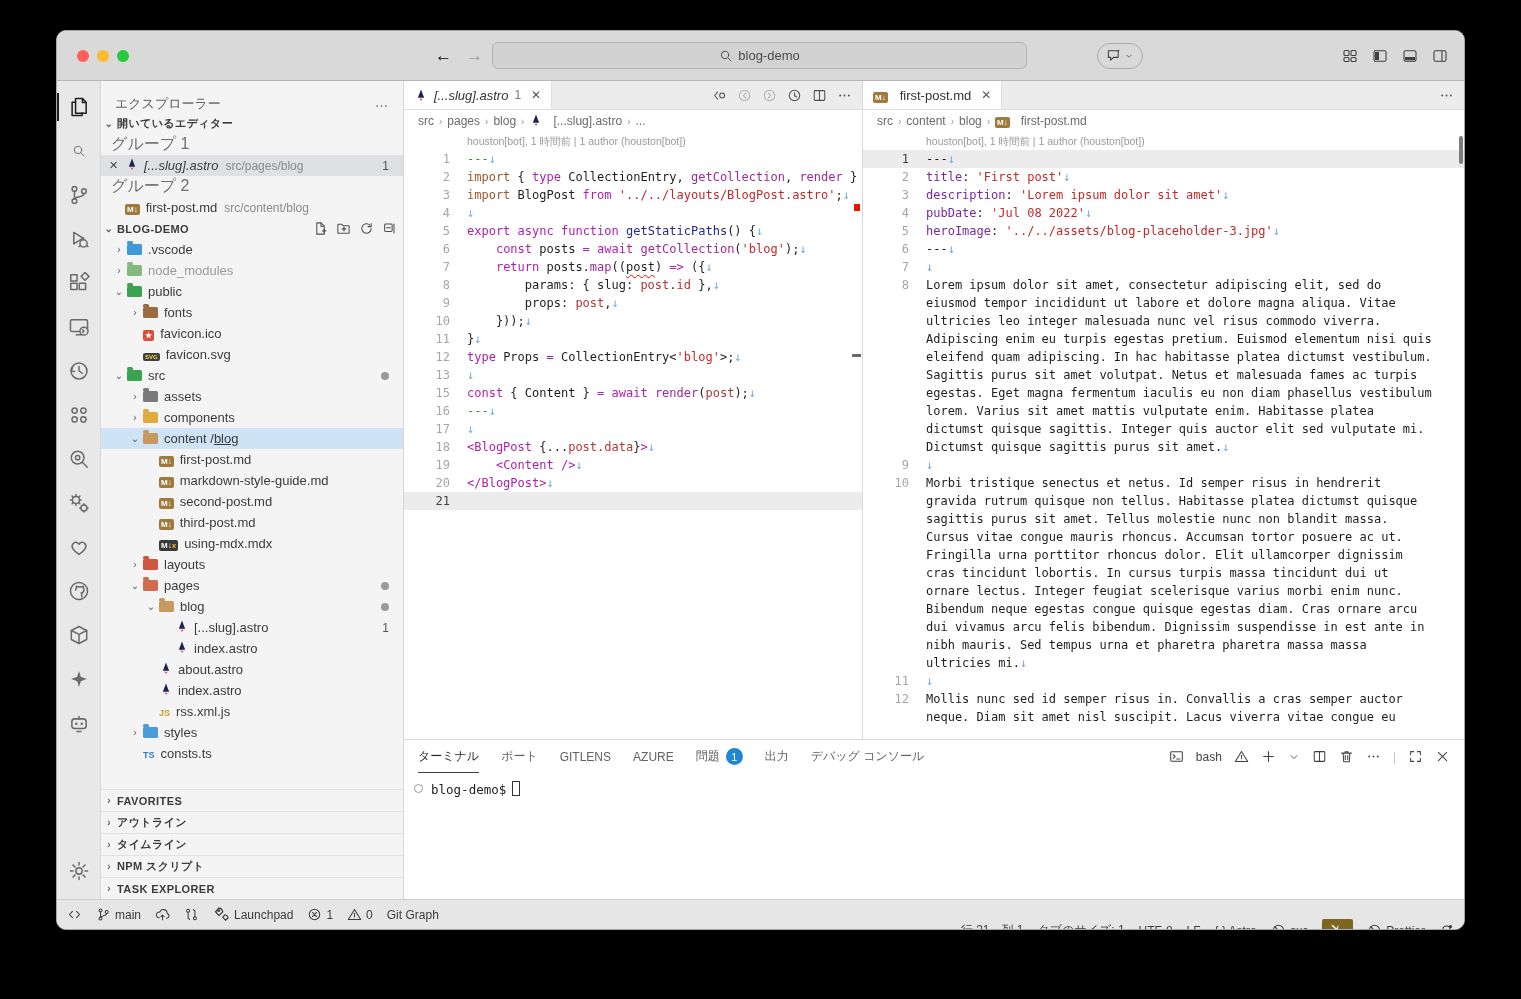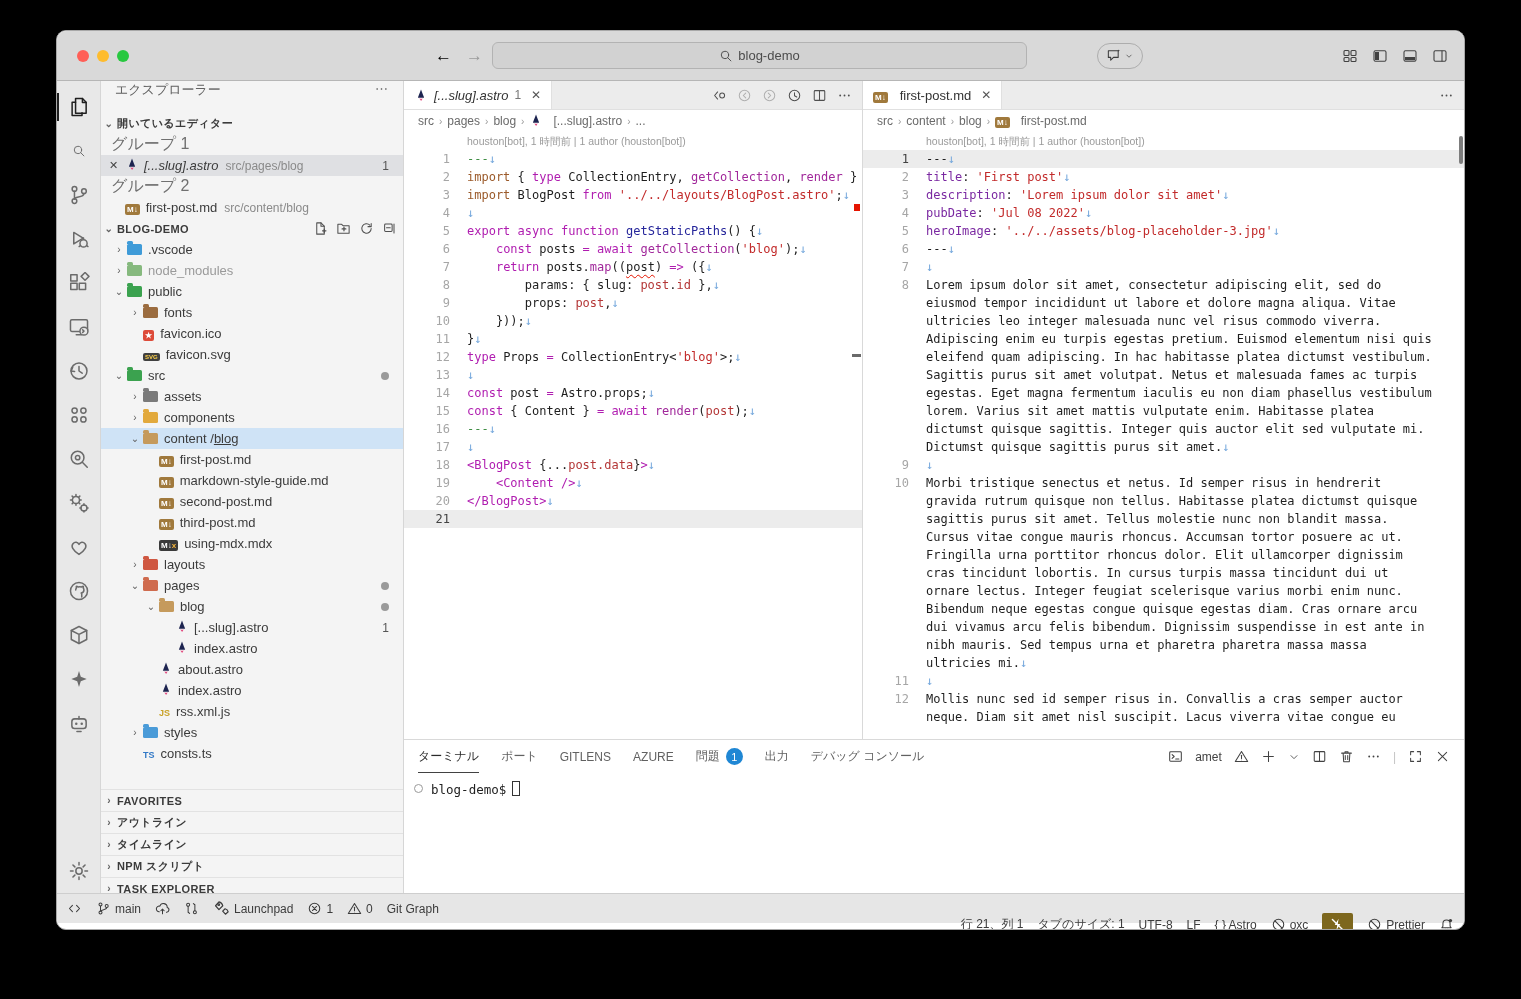--- a/index.html
+++ b/index.html
@@ -34,21 +34,21 @@
     display:flex; flex-direction:column; align-items:center; padding-top:4px; }
   .ab-item { width:44px; height:44px; display:flex; align-items:center; justify-content:center;
     color:#6b6b6b; position:relative; }
   .ab-item.active { color:#1f1f1f; }
   .ab-item.active::before { content:""; position:absolute; left:0; top:8px; bottom:8px; width:2px; background:#1f1f1f; }
   .ab-spacer { flex:1; }
 
   
   .sidebar { width:303px; background:#f4f4f4; border-right:1px solid #d6d6d6;
     display:flex; flex-direction:column; font-size:13px; color:#3b3b3b; overflow:hidden; }
-  .sb-title { height:32px; display:flex; align-items:flex-start; padding:0 14px; color:#616161; }
+  .sb-title { height:32px; display:flex; align-items:flex-end; padding:0 14px; color:#616161; }
   .sb-title .dots { margin-left:auto; letter-spacing:1px; color:#616161; }
   .row { height:21px; display:flex; align-items:center; padding-right:6px; white-space:nowrap; }
   .sect-head { font-weight:bold; font-size:11px; letter-spacing:.4px; color:#3b3b3b; }
   .chev { width:16px; text-align:center; color:#616161; font-size:10px; flex:0 0 16px; }
   .grp { color:#707070; font-size:16px; padding-left:10px; }
   .oe-row { padding-left:8px; }
   .oe-row.sel { background:#dfe0e3; }
   .oe-close { width:16px; color:#444; font-size:11px; }
   .fname-it { font-style:italic; }
   .fpath { color:#8a8a8a; font-size:12px; margin-left:7px; }
@@ -110,21 +110,21 @@
   .pbadge { background:#1f87d4; color:#fff; border-radius:9px; min-width:17px; height:17px; font-size:11px;
     display:flex; align-items:center; justify-content:center; }
   .panel-actions { margin-left:auto; display:flex; align-items:center; gap:12px; color:#424242; font-size:12px; }
   .panel-actions .vsep { color:#c4c4c4; }
   .term-body { flex:1; font-family:"DejaVu Sans Mono", monospace; font-size:12.5px; color:#222;
     padding:8px 0 0 10px; display:flex; align-items:flex-start; gap:8px; }
   .term-circle { width:9px; height:9px; border:1px solid #9a9a9a; border-radius:50%; margin-top:3px; }
   .term-cursor { display:inline-block; width:8px; height:15px; border:1px solid #333; vertical-align:-2px; margin-left:6px; }
 
   
-  .statusbar { position:absolute; left:0; right:0; bottom:6px; height:30px; background:#e6e6e6;
+  .statusbar { position:absolute; left:0; right:0; bottom:0; height:30px; background:#e6e6e6;
     border-top:1px solid #cecece; display:flex; align-items:center; padding:0 10px; font-size:12px; color:#3c3c3c; }
   .sb-left, .sb-right { display:flex; align-items:center; gap:14px; }
   .sb-right { margin-left:auto;margin-top:32px; }
   .sb-item { display:flex; align-items:center; gap:4px; white-space:nowrap; }
   .sb-item.hl-brown { background:#7d671e; color:#fff; padding:4px 8px; border-radius:2px; }
 </style>
 </head>
 <body>
 
 <div class="window">
@@ -648,24 +648,20 @@
                 </div>
                 <div class="code-line">
                   <span class="gut">12</span>
                   <span class="ltext"><span class="tk-kw">type</span><span class="tk-pl"> Props </span><span class="tk-kw">=</span><span class="tk-pl"> CollectionEntry&lt;</span><span class="tk-str">'blog'</span><span class="tk-pl">&gt;;</span><span class="tk-eol">↓</span></span>
                 </div>
                 <div class="code-line">
                   <span class="gut">13</span>
                   <span class="ltext"><span class="tk-eol">↓</span></span>
                 </div>
                 <div class="code-line">
-                  <span class="gut">14</span>
-                  <span class="ltext"><span class="tk-kw">const</span><span class="tk-pl"> post </span><span class="tk-kw">=</span><span class="tk-pl"> Astro.props;</span><span class="tk-eol">↓</span></span>
-                </div>
-                <div class="code-line">
                   <span class="gut">15</span>
                   <span class="ltext"><span class="tk-kw">const</span><span class="tk-pl"> { Content } </span><span class="tk-kw">=</span><span class="tk-pl"> </span><span class="tk-kw">await</span><span class="tk-pl"> </span><span class="tk-fn2">render</span><span class="tk-pl">(</span><span class="tk-red">post</span><span class="tk-pl">);</span><span class="tk-eol">↓</span></span>
                 </div>
                 <div class="code-line">
                   <span class="gut">16</span>
                   <span class="ltext"><span class="tk-grn">---</span><span class="tk-eol">↓</span></span>
                 </div>
                 <div class="code-line">
                   <span class="gut">17</span>
                   <span class="ltext"><span class="tk-eol">↓</span></span>
@@ -809,21 +805,21 @@
                 <span>デバッグ コンソール</span>
               </span>
             </span>
           <div class="panel-actions" id="panel-actions">
               <span class="icon">
                 <svg viewBox="0 0 16 16" width="15" height="15" fill="none" stroke="currentColor" stroke-width="1.1" stroke-linecap="round" stroke-linejoin="round">
                   <rect x="1.8" y="3" width="12.4" height="10" rx="1"></rect>
                   <path d="M4.4 6l2.2 2-2.2 2M8.2 10.6h3.4"></path>
                 </svg>
               </span>
-              <span>amet</span>
+              <span>bash</span>
               <span class="icon">
                 <svg viewBox="0 0 16 16" width="15" height="15" fill="none" stroke="currentColor" stroke-width="1.1" stroke-linecap="round" stroke-linejoin="round">
                   <path d="M8 2.6 14.6 13.4H1.4z"></path>
                   <path d="M8 6.6v3.4"></path>
                   <circle cx="8" cy="11.6" r=".5" fill="currentColor" stroke="none"></circle>
                 </svg>
               </span>
               <span class="icon">
                 <svg viewBox="0 0 16 16" width="15" height="15" fill="none" stroke="currentColor" stroke-width="1.1" stroke-linecap="round" stroke-linejoin="round">
                   <path d="M8 2.8v10.4M2.8 8h10.4"></path>

